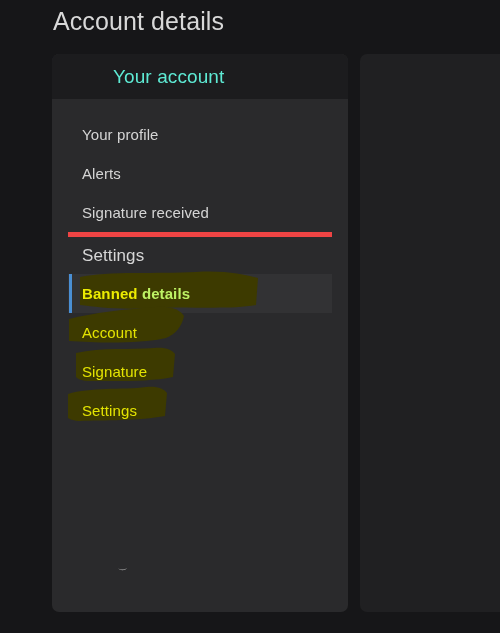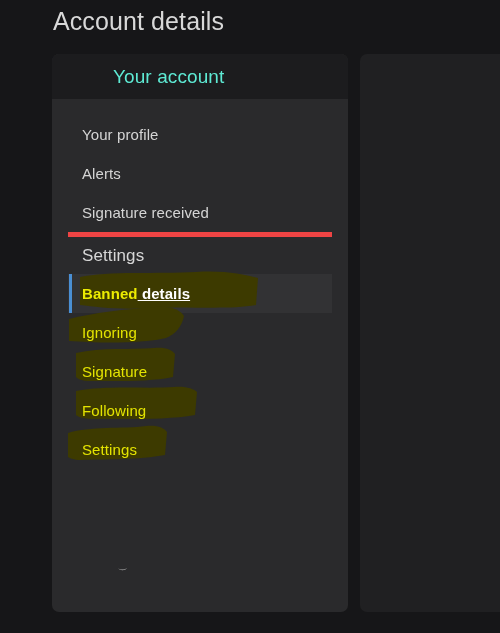--- a/index.html
+++ b/index.html
@@ -117,21 +117,21 @@
     pointer-events: none;
   }
   .hl svg { display: block; }
 
   
   .nav-item.marked .label { color: #e4e400; }
   .nav-item.marked-partial .label { color: #d5d5d5; }
 
   
   .split-a { color: #ecec00; }
-  .split-b { color: #ffffff; text-decoration: underline; }
+  .split-b { color: #bef264; }
 
   
   #right-card {
     position: absolute;
     left: 360px;
     top: 54px;
     width: 160px;
     height: 558px;
     background: #202022;
     border-radius: 7px;
@@ -190,43 +190,34 @@
     </li>
 
 
     <li class="nav-item marked">
       <span class="hl">
         <svg width="296" height="58" viewBox="0 0 296 58">
           <path d="M1,15 C24,9 58,5 88,3 C104,2 112,6 116,12
                    C114,22 108,30 98,34 C70,40 30,39 1,37 Z" fill="#3d3a00"></path>
         </svg>
       </span>
-      <span class="label">Ignoring</span>
+      <span class="label">Account</span>
     </li>
 
 
     <li class="nav-item marked">
       <span class="hl">
         <svg width="296" height="58" viewBox="0 0 296 58">
           <path d="M8,10 C34,4 62,7 86,5 C98,4 104,7 107,11
                    L105,34 C82,39 46,38 22,38 C14,38 10,36 8,34 Z" fill="#3d3a00"></path>
         </svg>
       </span>
       <span class="label">Signature</span>
     </li>
 
-    <li class="nav-item marked">
-      <span class="hl">
-        <svg width="296" height="58" viewBox="0 0 296 58">
-          <path d="M8,9 C38,3 76,7 106,5 C118,4 126,7 129,10
-                   L127,33 C100,38 58,37 28,37 C16,37 10,35 8,33 Z" fill="#3d3a00"></path>
-        </svg>
-      </span>
-      <span class="label">Following</span>
-    </li>
 
     <li class="nav-item marked">
       <span class="hl">
         <svg width="296" height="58" viewBox="0 0 296 58">
           <path d="M0,12 C22,5 54,8 78,5 C90,4 96,7 99,11
                    L97,34 C72,39 34,38 12,39 C6,39 2,37 0,36 Z" fill="#3d3a00"></path>
         </svg>
       </span>
       <span class="label">Settings</span>
     </li>

